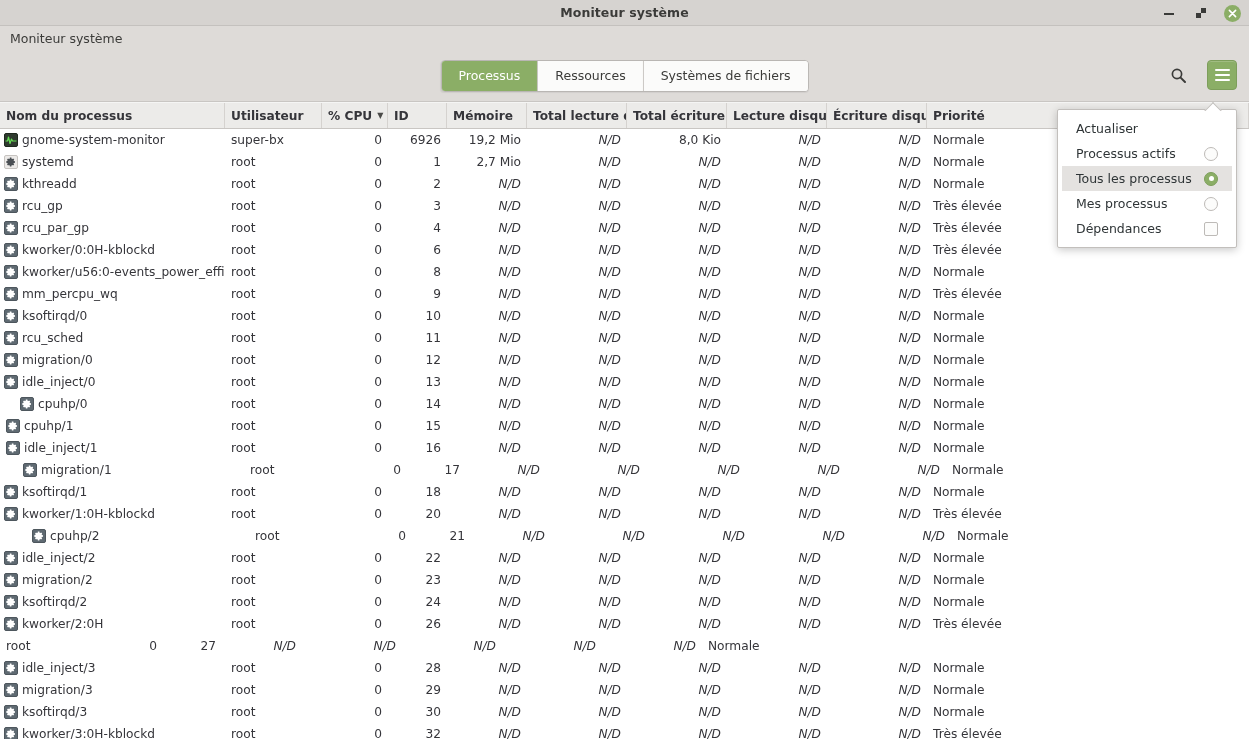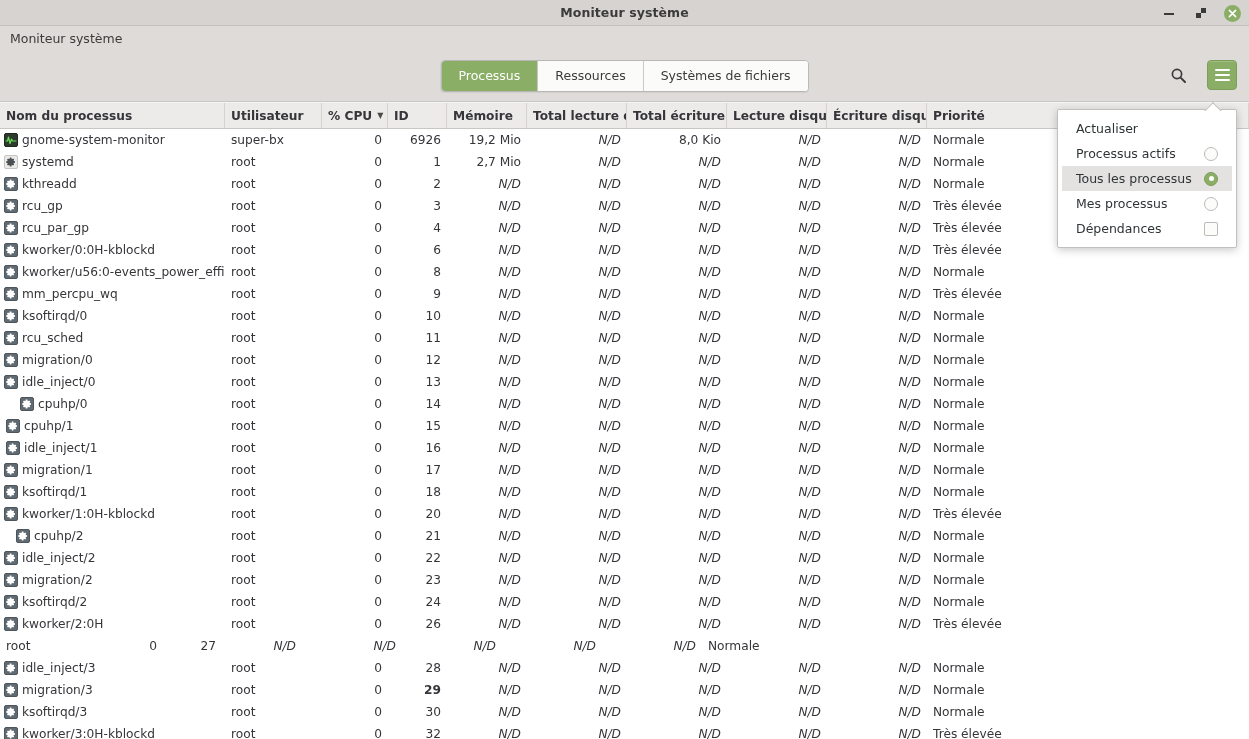--- a/index.html
+++ b/index.html
@@ -548,21 +548,21 @@
           <div class="td right" style="width: 66px; flex: 0 0 66px;">0</div>
           <div class="td right" style="width: 59px; flex: 0 0 59px;">16</div>
           <div class="td right na" style="width: 80px; flex: 0 0 80px;">N/D</div>
           <div class="td right na" style="width: 100px; flex: 0 0 100px;">N/D</div>
           <div class="td right na" style="width: 100px; flex: 0 0 100px;">N/D</div>
           <div class="td right na" style="width: 100px; flex: 0 0 100px;">N/D</div>
           <div class="td right na" style="width: 100px; flex: 0 0 100px;">N/D</div>
           <div class="td" style="width: 322px; flex: 0 0 322px;">Normale</div>
         </div>
         <div class="trow">
-          <div class="td" style="width: 225px; flex: 0 0 225px; padding-left: 4px;">
+          <div class="td" style="width: 225px; flex: 0 0 225px; padding-left: 4px; margin-left: 19px;">
             <span class="pname">
               <span class="picon" style="background:#5f6a72;border:1px solid #4d565d;display:flex;align-items:center;justify-content:center;">
                 <svg width="10" height="10" viewBox="0 0 20 20">
                   <path fill="#ffffff" d="M10 6.6a3.4 3.4 0 100 6.8 3.4 3.4 0 000-6.8zm0 5.1a1.7 1.7 0 110-3.4 1.7 1.7 0 010 3.4z"></path>
                   <path fill="#ffffff" d="M18 11.5v-3l-2.2-.4a6 6 0 00-.6-1.4l1.3-1.8-2.1-2.1-1.8 1.3a6 6 0 00-1.4-.6L10.7 1h-3l-.4 2.5a6 6 0 00-1.4.6L4.1 2.8 2 4.9l1.3 1.8a6 6 0 00-.6 1.4L.5 8.5v3l2.2.4a6 6 0 00.6 1.4l-1.3 1.8 2.1 2.1 1.8-1.3a6 6 0 001.4.6l.4 2.5h3l.4-2.5a6 6 0 001.4-.6l1.8 1.3 2.1-2.1-1.3-1.8a6 6 0 00.6-1.4z"></path>
                 </svg>
               </span>
               <span class="ptext">migration/1</span>
             </span>
           </div>
@@ -614,21 +614,21 @@
           <div class="td right" style="width: 66px; flex: 0 0 66px;">0</div>
           <div class="td right" style="width: 59px; flex: 0 0 59px;">20</div>
           <div class="td right na" style="width: 80px; flex: 0 0 80px;">N/D</div>
           <div class="td right na" style="width: 100px; flex: 0 0 100px;">N/D</div>
           <div class="td right na" style="width: 100px; flex: 0 0 100px;">N/D</div>
           <div class="td right na" style="width: 100px; flex: 0 0 100px;">N/D</div>
           <div class="td right na" style="width: 100px; flex: 0 0 100px;">N/D</div>
           <div class="td" style="width: 322px; flex: 0 0 322px;">Très élevée</div>
         </div>
         <div class="trow">
-          <div class="td" style="width: 225px; flex: 0 0 225px; padding-left: 16px;">
+          <div class="td" style="width: 225px; flex: 0 0 225px; padding-left: 8px; margin-left: 24px;">
             <span class="pname">
               <span class="picon" style="background:#5f6a72;border:1px solid #4d565d;display:flex;align-items:center;justify-content:center;">
                 <svg width="10" height="10" viewBox="0 0 20 20">
                   <path fill="#ffffff" d="M10 6.6a3.4 3.4 0 100 6.8 3.4 3.4 0 000-6.8zm0 5.1a1.7 1.7 0 110-3.4 1.7 1.7 0 010 3.4z"></path>
                   <path fill="#ffffff" d="M18 11.5v-3l-2.2-.4a6 6 0 00-.6-1.4l1.3-1.8-2.1-2.1-1.8 1.3a6 6 0 00-1.4-.6L10.7 1h-3l-.4 2.5a6 6 0 00-1.4.6L4.1 2.8 2 4.9l1.3 1.8a6 6 0 00-.6 1.4L.5 8.5v3l2.2.4a6 6 0 00.6 1.4l-1.3 1.8 2.1 2.1 1.8-1.3a6 6 0 001.4.6l.4 2.5h3l.4-2.5a6 6 0 001.4-.6l1.8 1.3 2.1-2.1-1.3-1.8a6 6 0 00.6-1.4z"></path>
                 </svg>
               </span>
               <span class="ptext">cpuhp/2</span>
             </span>
           </div>
@@ -770,21 +770,21 @@
                 <svg width="10" height="10" viewBox="0 0 20 20">
                   <path fill="#ffffff" d="M10 6.6a3.4 3.4 0 100 6.8 3.4 3.4 0 000-6.8zm0 5.1a1.7 1.7 0 110-3.4 1.7 1.7 0 010 3.4z"></path>
                   <path fill="#ffffff" d="M18 11.5v-3l-2.2-.4a6 6 0 00-.6-1.4l1.3-1.8-2.1-2.1-1.8 1.3a6 6 0 00-1.4-.6L10.7 1h-3l-.4 2.5a6 6 0 00-1.4.6L4.1 2.8 2 4.9l1.3 1.8a6 6 0 00-.6 1.4L.5 8.5v3l2.2.4a6 6 0 00.6 1.4l-1.3 1.8 2.1 2.1 1.8-1.3a6 6 0 001.4.6l.4 2.5h3l.4-2.5a6 6 0 001.4-.6l1.8 1.3 2.1-2.1-1.3-1.8a6 6 0 00.6-1.4z"></path>
                 </svg>
               </span>
               <span class="ptext">migration/3</span>
             </span>
           </div>
           <div class="td" style="width: 97px; flex: 0 0 97px;">root</div>
           <div class="td right" style="width: 66px; flex: 0 0 66px;">0</div>
-          <div class="td right" style="width: 59px; flex: 0 0 59px; font-weight: bold;">29</div>
+          <div class="td right" style="width: 59px; flex: 0 0 59px;">29</div>
           <div class="td right na" style="width: 80px; flex: 0 0 80px;">N/D</div>
           <div class="td right na" style="width: 100px; flex: 0 0 100px;">N/D</div>
           <div class="td right na" style="width: 100px; flex: 0 0 100px;">N/D</div>
           <div class="td right na" style="width: 100px; flex: 0 0 100px;">N/D</div>
           <div class="td right na" style="width: 100px; flex: 0 0 100px;">N/D</div>
           <div class="td" style="width: 322px; flex: 0 0 322px;">Normale</div>
         </div>
         <div class="trow">
           <div class="td" style="width: 225px; flex: 0 0 225px; padding-left: 4px;">
             <span class="pname">

